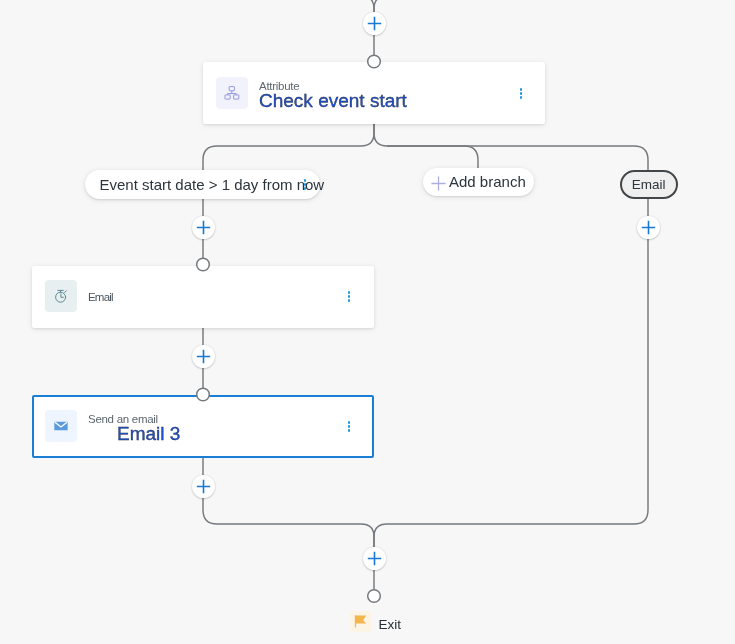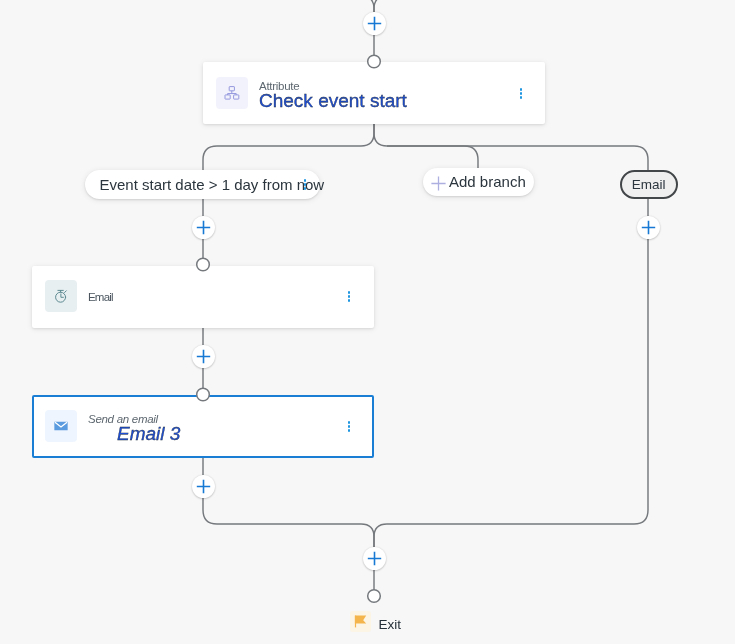--- a/index.html
+++ b/index.html
@@ -31,21 +31,20 @@
   .card {
     position: absolute;
     background: #ffffff;
     border-radius: 2px;
     box-shadow: 0 1px 2.5px rgba(0,0,0,.09), 0 1px 6px rgba(0,0,0,.08);
     box-sizing: border-box;
   }
   .card.selected {
     border: 2px solid #1a7fd4;
     box-shadow: none;
-    font-style: italic;
   }
   .card-icon {
     position: absolute;
     width: 32px;
     height: 32px;
     border-radius: 4px;
     display: flex;
     align-items: center;
     justify-content: center;
   }

